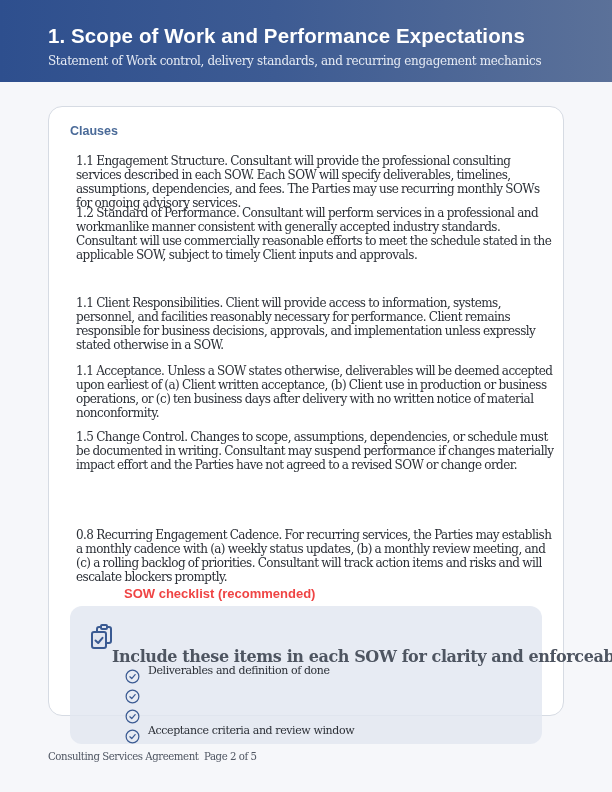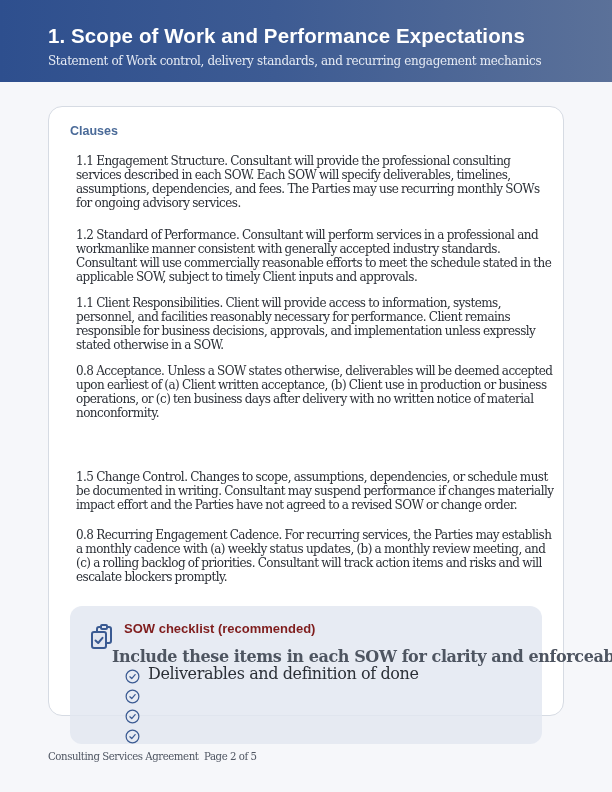--- a/index.html
+++ b/index.html
@@ -40,36 +40,36 @@
     margin: 6px;
   }
   .checklist {
     position: absolute; left: 70px; top: 606px; width: 472px; height: 138px;
     background: rgba(226, 230, 240, 0.82); border-radius: 12px;
   }
   .checklist-icon {
     position: absolute; left: 90px; top: 624px; width: 24px; height: 26px;
   }
   .checklist-title {
-    position: absolute; left: 124px; top: 621px;
+    position: absolute; left: 124px; top: 586px;
     font-family: "Liberation Sans", sans-serif; font-weight: bold;
-    font-size: 13px; color: #7f1d1d; white-space: nowrap;
+    font-size: 13px; color: #ef4444; white-space: nowrap;
   }
   .checklist-desc {
     position: absolute; left: 112px; top: 647px;
     font-family: "DejaVu Serif", serif; font-size: 16px; color: #4e5561;
     white-space: nowrap; letter-spacing: -0.4px; font-weight: bold;
   }
   .check-item {
     position: absolute; left: 124px; height: 20px; width: 400px;
   }
   .check-item svg { position: absolute; left: 1px; top: 5px; width: 15px; height: 15px; }
   .check-item span {
     position: absolute; left: 24px; top: 0;
-    font-family: "DejaVu Serif", serif; font-size: 16px; color: #2b2f36;
+    font-family: "DejaVu Serif", serif; font-size: 11px; color: #2b2f36;
     white-space: nowrap; letter-spacing: -0.4px; text-align: right;
   }
   .footer {
     position: absolute; left: 48px; top: 751px;
     font-family: "DejaVu Serif", serif; font-size: 10.2px; color: #4e5561;
     white-space: pre; letter-spacing: -0.45px; text-align: right;
   }
 </style>
 </head>
 <body>
@@ -77,24 +77,24 @@
 <div class="header">
   <h1>1. Scope of Work and Performance Expectations</h1>
   <div class="subtitle">Statement of Work control, delivery standards, and recurring engagement mechanics</div>
 </div>
 
 <div class="card"></div>
 
 <div class="clauses-title">Clauses</div>
 
 <p class="clause" style="top:148px">1.1 Engagement Structure. Consultant will provide the professional consulting services described in each SOW. Each SOW will specify deliverables, timelines, assumptions, dependencies, and fees. The Parties may use recurring monthly SOWs for ongoing advisory services.</p>
-<p class="clause" style="top:222px">1.2 Standard of Performance. Consultant will perform services in a professional and workmanlike manner consistent with generally accepted industry standards. Consultant will use commercially reasonable efforts to meet the schedule stated in the applicable SOW, subject to timely Client inputs and approvals.</p>
+<p class="clause" style="top:200px">1.2 Standard of Performance. Consultant will perform services in a professional and workmanlike manner consistent with generally accepted industry standards. Consultant will use commercially reasonable efforts to meet the schedule stated in the applicable SOW, subject to timely Client inputs and approvals.</p>
 <p class="clause" style="top:290px">1.1 Client Responsibilities. Client will provide access to information, systems, personnel, and facilities reasonably necessary for performance. Client remains responsible for business decisions, approvals, and implementation unless expressly stated otherwise in a SOW.</p>
-<p class="clause" style="top:358px">0.8 Acceptance. Unless a SOW states otherwise, deliverables will be deemed accepted upon earliest of (a) Client written acceptance, (b) Client use in production or business operations, or (c) ten business days after delivery with no written notice of material nonconformity.</p>
-<p class="clause" style="top:464px">1.5 Change Control. Changes to scope, assumptions, dependencies, or schedule must be documented in writing. Consultant may suspend performance if changes materially impact effort and the Parties have not agreed to a revised SOW or change order.</p>
+<p class="clause" style="top:358px">1.1 Acceptance. Unless a SOW states otherwise, deliverables will be deemed accepted upon earliest of (a) Client written acceptance, (b) Client use in production or business operations, or (c) ten business days after delivery with no written notice of material nonconformity.</p>
+<p class="clause" style="top:424px">1.5 Change Control. Changes to scope, assumptions, dependencies, or schedule must be documented in writing. Consultant may suspend performance if changes materially impact effort and the Parties have not agreed to a revised SOW or change order.</p>
 <p class="clause" style="top:522px">0.8 Recurring Engagement Cadence. For recurring services, the Parties may establish a monthly cadence with (a) weekly status updates, (b) a monthly review meeting, and (c) a rolling backlog of priorities. Consultant will track action items and risks and will escalate blockers promptly.</p>
 
 <div class="checklist"></div>
 
 <svg class="checklist-icon" viewBox="0 0 24 26" fill="none" stroke="#3a5a92" stroke-width="2" stroke-linejoin="round" stroke-linecap="round">
   <rect x="7" y="3" width="14" height="16" rx="2"></rect>
   <rect x="11" y="1" width="6" height="4" rx="1" fill="#e2e6f0"></rect>
   <rect x="2" y="8" width="14" height="16" rx="2" fill="#e2e6f0"></rect>
   <path d="M5.5 16.5 L8.2 19 L12.5 13.8"></path>
 </svg>
@@ -119,15 +119,16 @@
   <svg viewBox="0 0 16 16" fill="none" stroke="#3a5a92" stroke-width="1.3" stroke-linecap="round" stroke-linejoin="round">
       <circle cx="8" cy="8" r="6.8"></circle>
       <path d="M5.2 8.3 L7.2 10.2 L10.8 5.9"></path>
     </svg>
 </div>
 <div class="check-item" style="top:724px">
   <svg viewBox="0 0 16 16" fill="none" stroke="#3a5a92" stroke-width="1.3" stroke-linecap="round" stroke-linejoin="round">
       <circle cx="8" cy="8" r="6.8"></circle>
       <path d="M5.2 8.3 L7.2 10.2 L10.8 5.9"></path>
     </svg>
+  <span>Acceptance criteria and review window</span>
 </div>
 
 <div class="footer"><span>Consulting Services Agreement</span>  <span>Page 2 of 5</span></div>
 
 </body></html>

